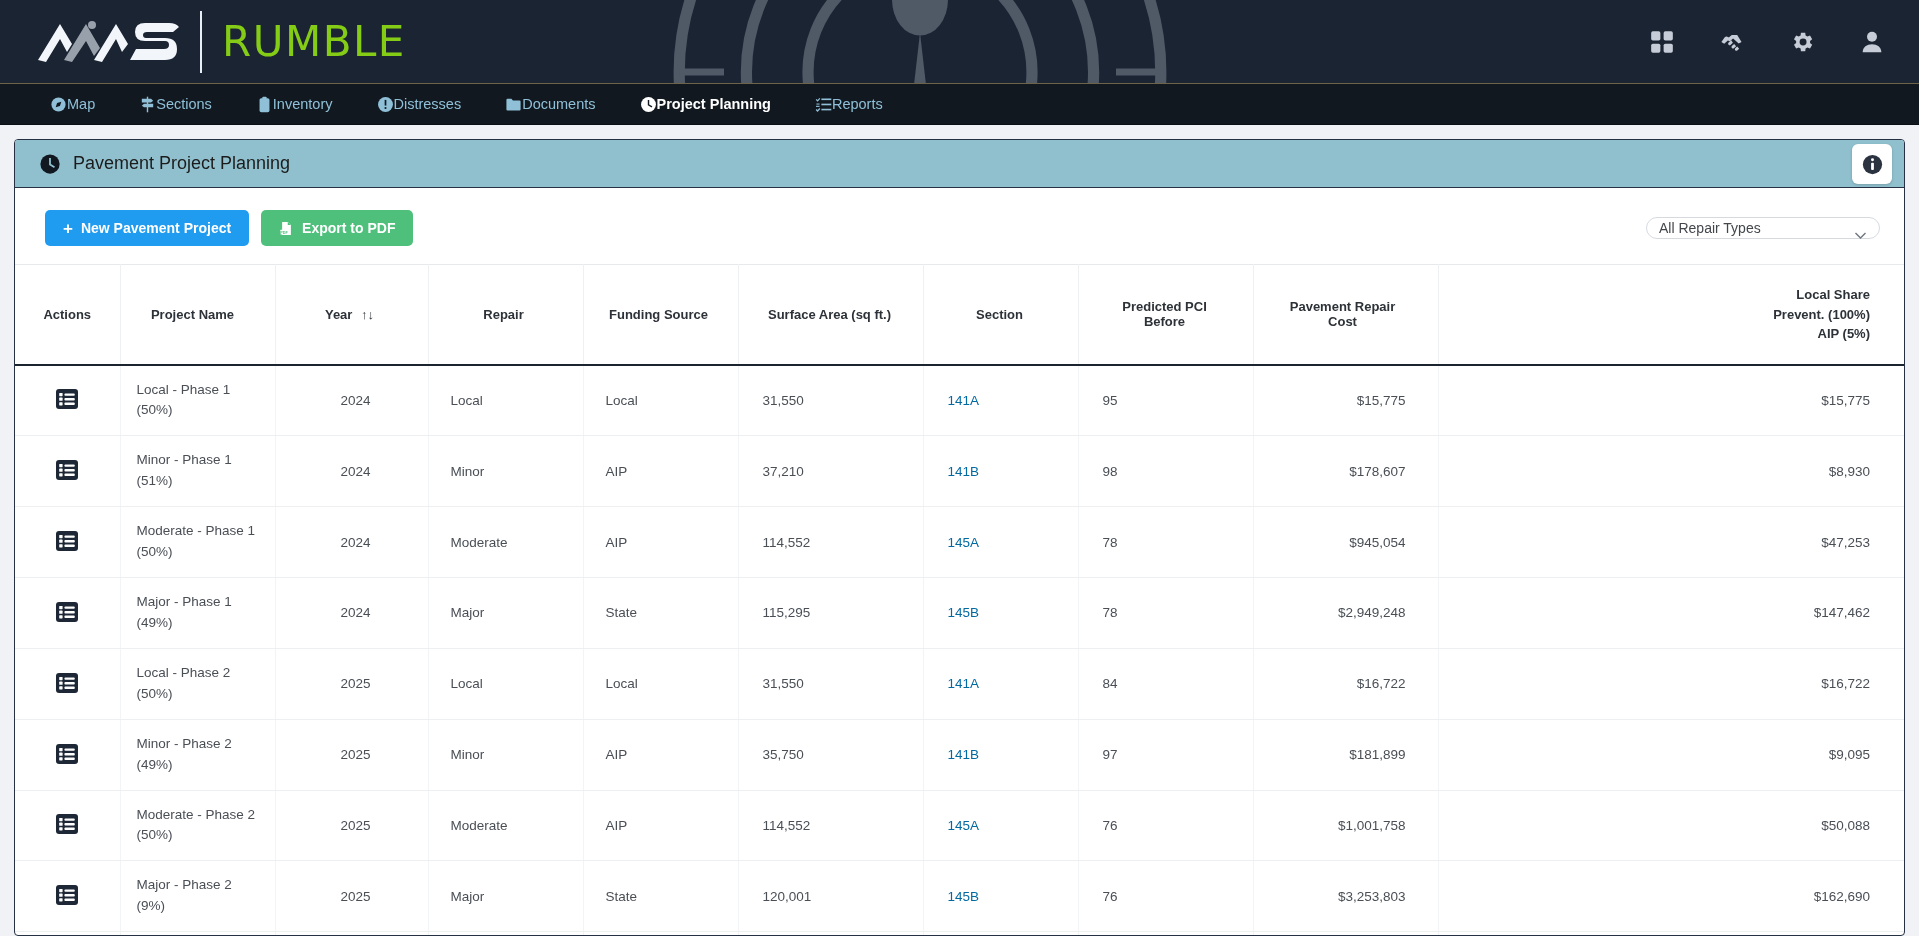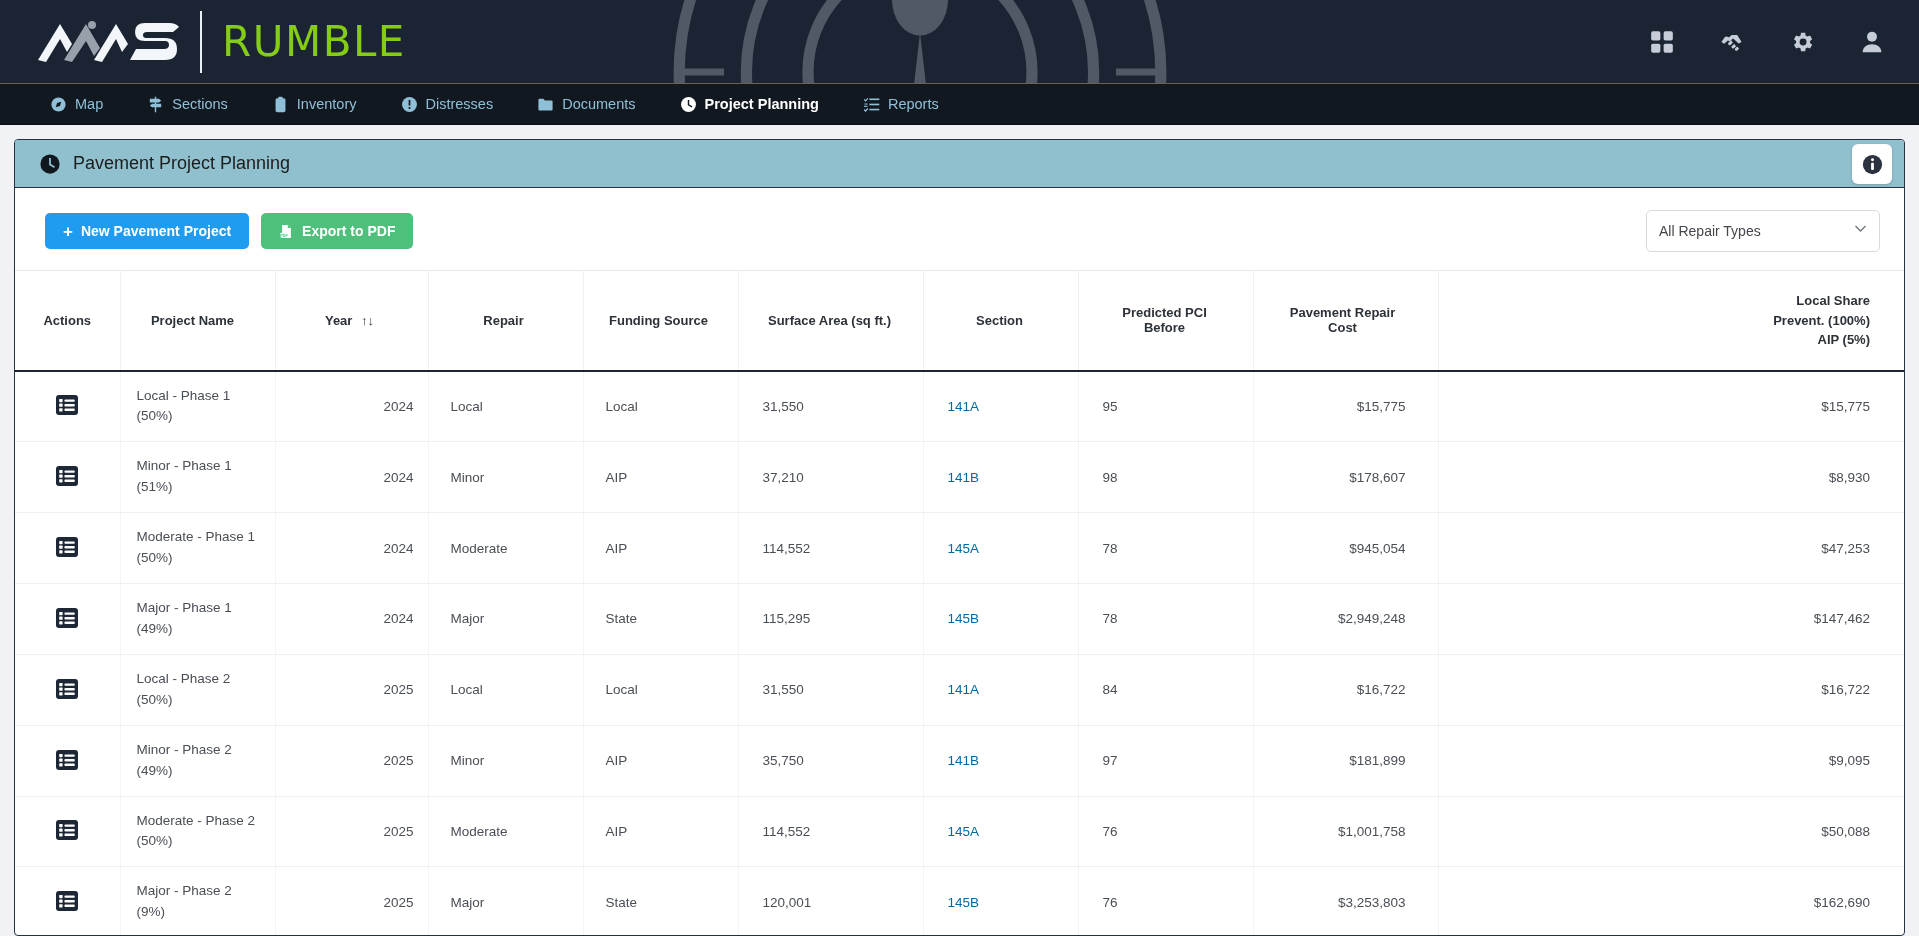--- a/index.html
+++ b/index.html
@@ -58,21 +58,21 @@
   .nav-bar {
     height: 41px;
     background: #12181f;
     display: flex;
     align-items: center;
     padding-left: 28px;
     gap: 0px;
     border-bottom: 1px solid #0b1016;
   }
   .nav-item {
-    display: flex; align-items: center; gap: 8px;
+    display: flex; align-items: center; gap: 0;
     padding: 0 22px;
     height: 57px;
     cursor: pointer;
     color: #8fc0d8;
     font-size: 14.5px;
   }
   .nav-item.active { color: #ffffff; font-weight: 700; }
   .nav-item svg { width: 17px; height: 17px; fill: #8fc0d8; flex: none; }
   .nav-item.active svg { fill: #ffffff; }
 
@@ -127,23 +127,23 @@
     cursor: pointer;
     font-family: "Liberation Sans", sans-serif;
   }
   .btn-primary { background: #1f9bf0; }
   .btn-success { background: #4ec07b; margin-left: 12px; }
   .btn svg { width: 15px; height: 15px; fill: #fff; }
   .plus-glyph { font-size: 17px; line-height: 1; font-weight: 700; }
 
   .select-wrap { margin-left: auto; position: relative; }
   .repair-select {
-    width: 234px; height: 42px;
+    width: 234px; height: 22px;
     border: 1px solid #d6dadf;
-    border-radius: 5px;
+    border-radius: 11px;
     background: #fff;
     padding: 0 34px 0 12px;
     font-size: 14px; color: #43474c;
     font-family: "Liberation Sans", sans-serif;
     appearance: none;
     cursor: pointer;
   }
   .select-chev {
     position: absolute; right: 13px; top: 15px;
     width: 13px; height: 8px; fill: #6f767e;
@@ -178,21 +178,21 @@
   table.ppt tbody td {
     border-bottom: 1px solid #edeff1;
     border-right: 1px solid #f2f4f5;
     padding: 14px 14px;
     height: 44px;
     vertical-align: middle;
   }
   table.ppt tbody td:last-child { border-right: none; }
   .c-actions { text-align: center; width: 105px; }
   .c-name    { width: 155px; text-align: left; padding-left: 16px !important; }
-  .c-year    { width: 153px; text-align: right; padding-left: 22px !important; }
+  .c-year    { width: 153px; text-align: center; padding-left: 22px !important; }
   .c-repair  { width: 155px; text-align: left; padding-left: 22px !important; }
   .c-fund    { width: 155px; text-align: left; padding-left: 22px !important; }
   .c-area    { width: 185px; text-align: left; padding-left: 24px !important; }
   .c-section { width: 155px; text-align: left; padding-left: 24px !important; }
   .c-pci     { width: 175px; text-align: left; padding-left: 24px !important; }
   .c-cost    { width: 185px; text-align: right; padding-right: 32px !important; }
   .c-share   { text-align: right; padding-right: 34px !important; }
 
   .action-btn {
     display: inline-flex; align-items: center; justify-content: center;

